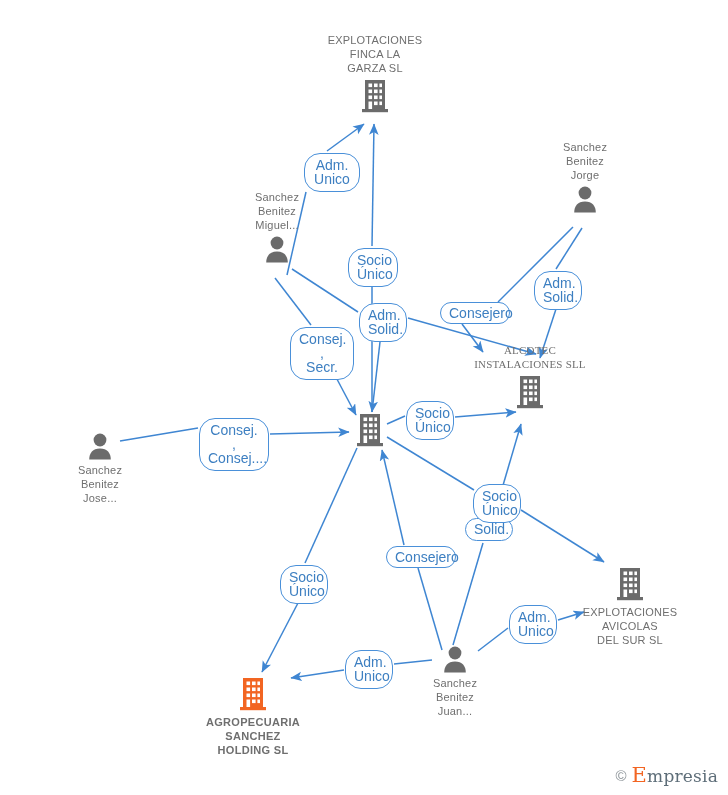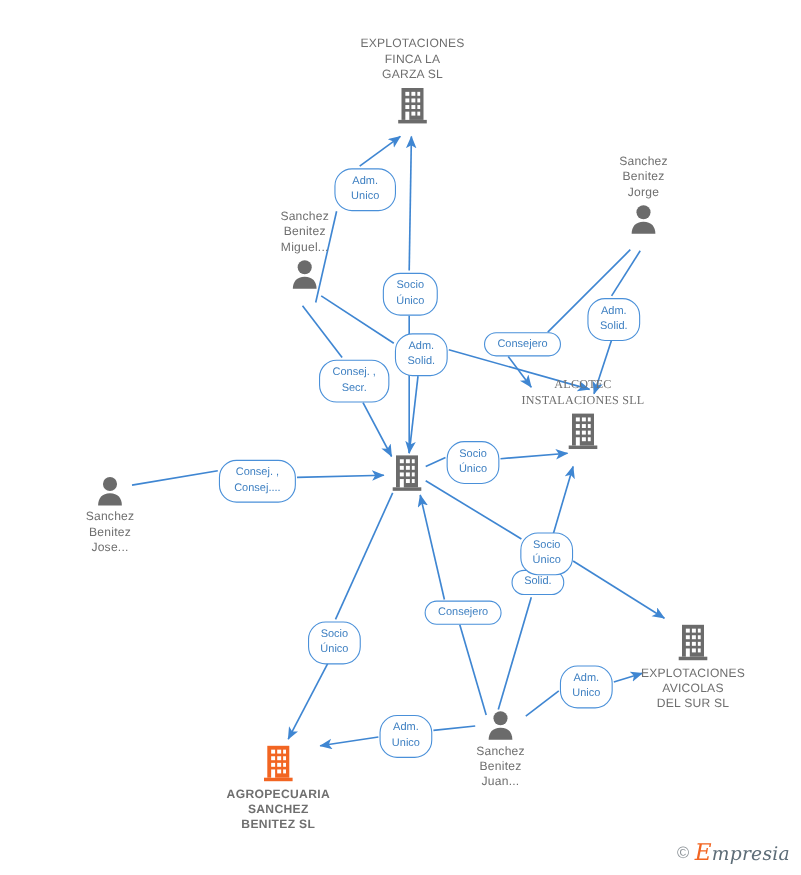--- a/index.html
+++ b/index.html
@@ -59,21 +59,21 @@
 
   
   .rel {
     position: absolute;
     z-index: 5;
     box-sizing: border-box;
     background: #ffffff;
     border: 1.4px solid #4a90d9;
     border-radius: 16px;
     color: #3d7fc1;
-    font-size: 10px;
+    font-size: 14px;
     line-height: 14px;
     text-align: center;
     padding: 4px 8px 5px;
     white-space: pre-line;
   }
 
   
   #watermark {
     position: absolute;
     right: 10px;
@@ -82,21 +82,20 @@
     align-items: center;
     gap: 5px;
     z-index: 8;
   }
   #watermark .copy {
     font-size: 15px;
     color: #8c9398;
   }
   #watermark .brand {
     font-family: "DejaVu Serif", serif;
-    font-style: italic;
     font-size: 17px;
     color: #5d6d78;
     letter-spacing: .2px;
   }
   #watermark .brand .cap { color: #f26522; font-size: 21px; }
 </style>
 </head>
 <body>
 
 <div id="stage">
@@ -319,21 +318,21 @@
           <rect x="14" y="17.5" width="3.6" height="3.6"></rect>
           <rect x="19.4" y="17.5" width="2.6" height="3.6"></rect>
           <rect x="8.5" y="23.5" width="3.6" height="7.5"></rect>
           <rect x="14" y="23.5" width="3.6" height="3.6"></rect>
           <rect x="19.4" y="23.5" width="2.6" height="3.6"></rect>
         </g>
       </svg>
     </span>
     <span class="node-label">AGROPECUARIA
 SANCHEZ
-BENITEZ  SL</span>
+HOLDING  SL</span>
   </div>
 
   <div class="rel" style="left:304px; top:153px; width:56px;">Adm.
 Unico</div>
 
   <div class="rel" style="left:348px; top:248px; width:50px;">Socio
 Único</div>
 
   <div class="rel" style="left:359px; top:303px; width:48px;">Adm.
 Solid.</div>

